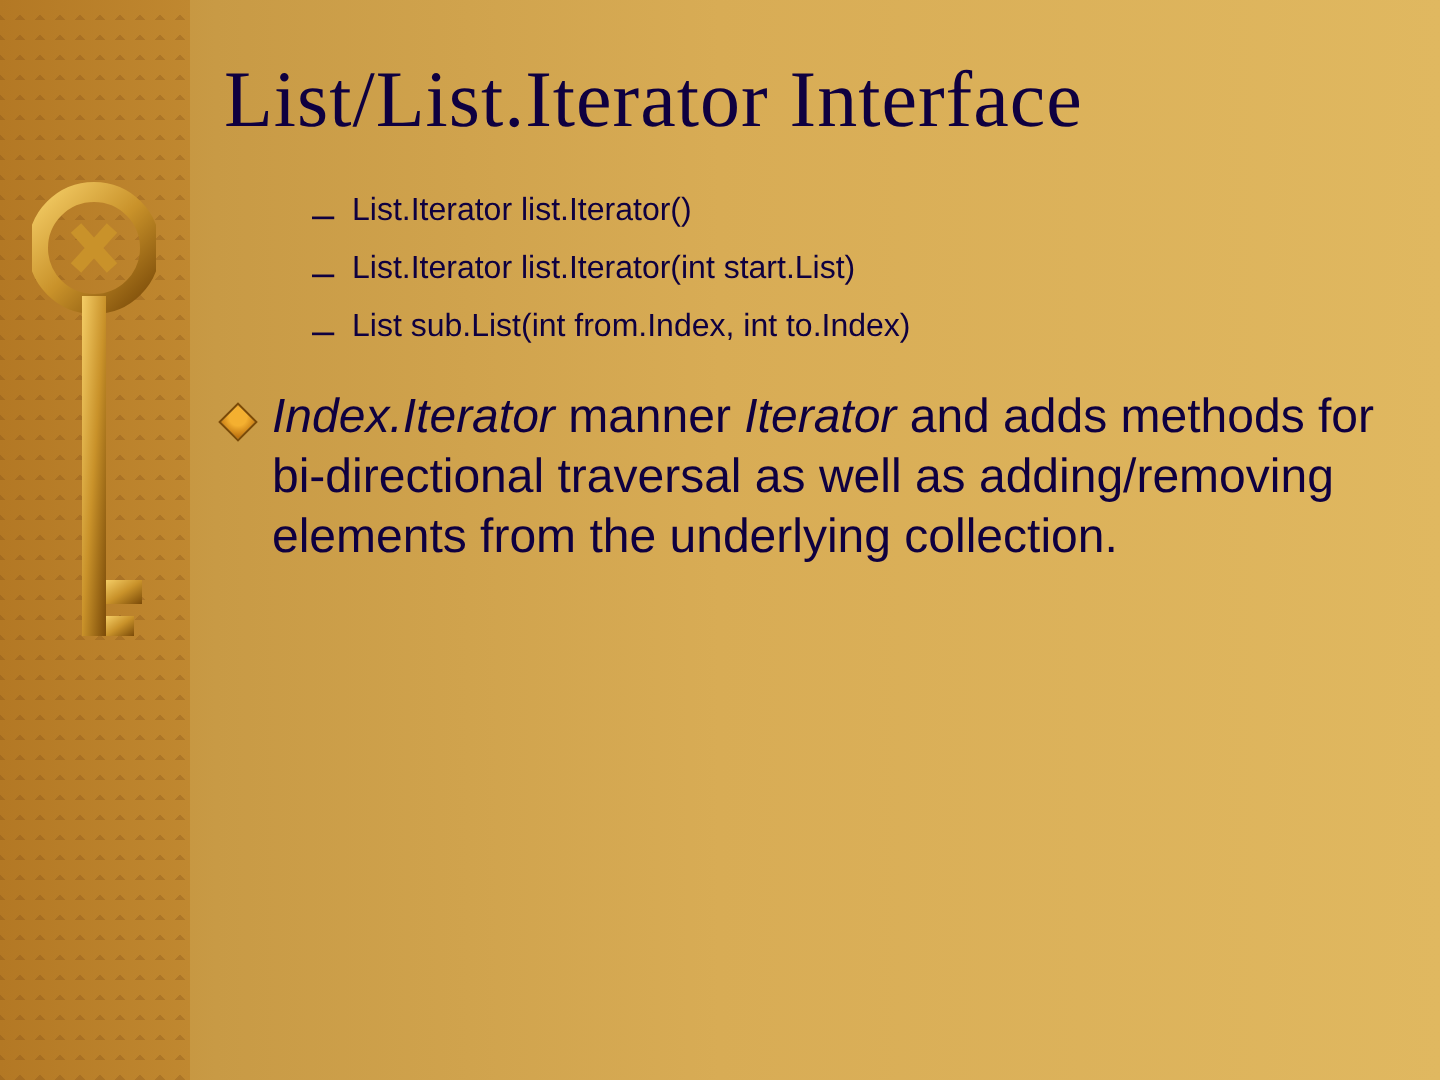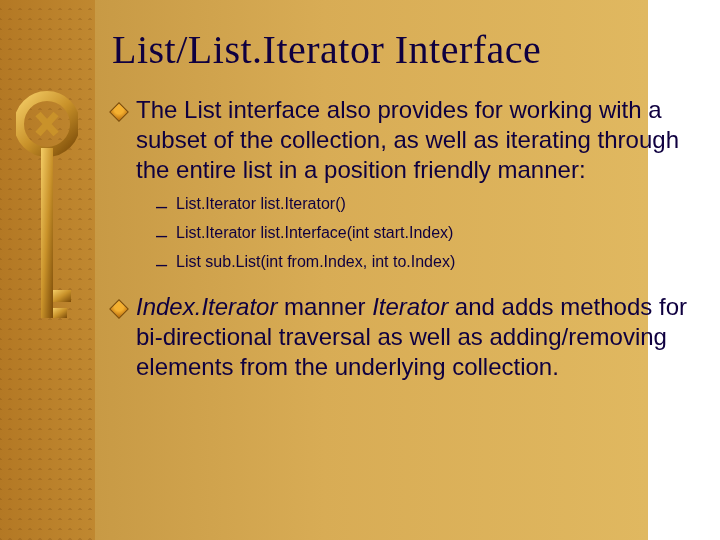--- a/index.html
+++ b/index.html
@@ -5,21 +5,21 @@
   html, body {
     margin: 0;
     padding: 0;
     width: 720px;
     height: 540px;
     overflow: hidden;
     font-family: Verdana, Georgia, serif;
   }
   .slide {
     position: relative;
-    width: 648px;
+    width: 720px;
     height: 540px;
     background: linear-gradient(90deg, #c08830 0%, #c89a45 15%, #d8ac55 50%, #e0b860 100%);
     color: #100040;
   }
   .left-strip {
     position: absolute;
     left: 0; top: 0;
     width: 95px; height: 540px;
     background:
       linear-gradient(45deg, rgba(120,70,20,.25) 0 2px, transparent 2px 8px),
@@ -114,35 +114,29 @@
       <path d="M22 24 L40 44 M40 24 L22 44" stroke="#c9922a" stroke-width="7" fill="none"></path>
       <rect x="25" y="58" width="12" height="170" fill="url(#g1)"></rect>
       <rect x="37" y="200" width="18" height="12" fill="url(#g1)"></rect>
       <rect x="37" y="218" width="14" height="10" fill="url(#g1)"></rect>
     </svg>
   </div>
 
   <div class="content">
     <h1 class="title">List/List.Iterator Interface</h1>
 
-    <div class="bullet-row">
-      <div class="diamond"></div>
-      <div class="bullet-text">
-        <span>The </span><span class="code">List</span><span> interface also provides for working with a subset of the collection, as well as iterating through the entire list in a position friendly manner:</span>
-      </div>
-    </div>
 
     <div class="sub-list">
       <div class="sub-row">
         <div class="dash">–</div>
         <div class="sub-text">List.Iterator list.Iterator()</div>
       </div>
       <div class="sub-row">
         <div class="dash">–</div>
-        <div class="sub-text">List.Iterator list.Interface(int start.Index)</div>
+        <div class="sub-text">List.Iterator list.Iterator(int start.List)</div>
       </div>
       <div class="sub-row">
         <div class="dash">–</div>
         <div class="sub-text">List sub.List(int from.Index, int to.Index)</div>
       </div>
     </div>
 
     <div class="bullet-row">
       <div class="diamond"></div>
       <div class="bullet-text">

